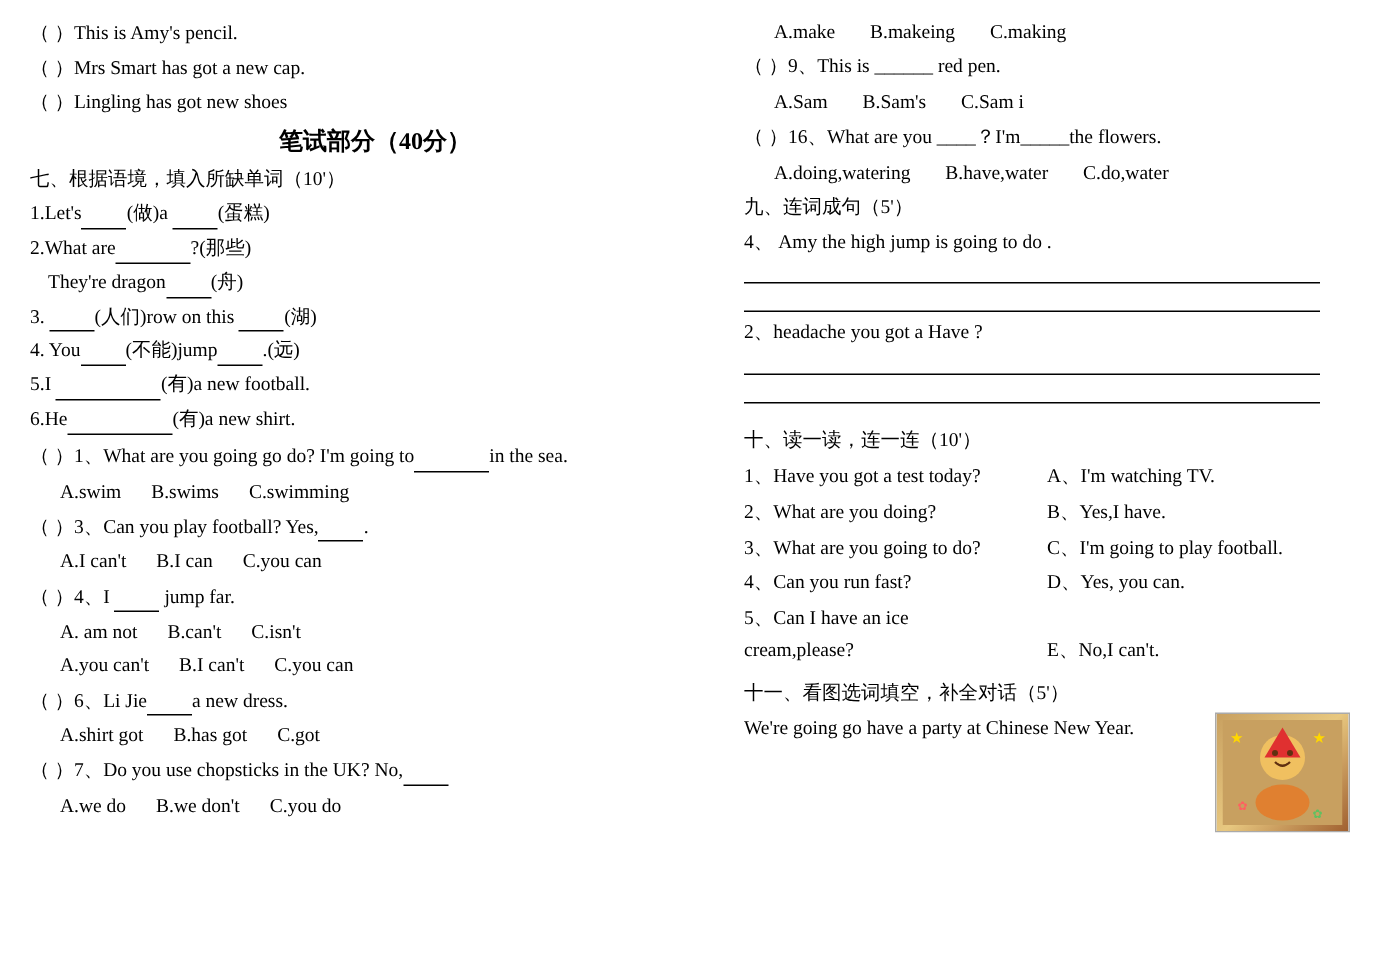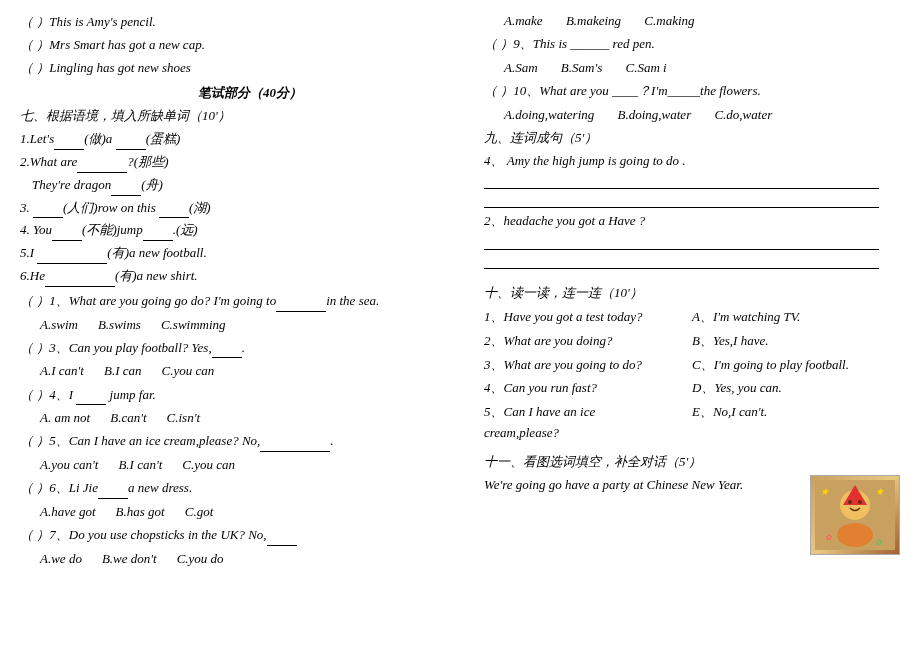--- a/index.html
+++ b/index.html
@@ -7,36 +7,35 @@
       background: #fff;
       font-family: "SimSun", "宋体", serif;
       font-size: 13px;
       color: #000;
       width: 920px;
       min-height: 651px;
       padding: 10px 20px;
     }
     .page {
       display: flex;
-      gap: 4px;
+      gap: 16px;
       width: 100%;
-      font-style: italic;
     }
     .left-col {
       width: 460px;
       flex-shrink: 0;
     }
     .right-col {
       flex: 1;
     }
     .section-title {
       text-align: center;
       font-weight: bold;
       margin: 6px 0 4px 0;
-      font-size: 13px;
+      font-size: 16px;
     }
     .blank {
       display: inline-block;
       min-width: 50px;
       border-bottom: 1px solid #000;
       vertical-align: bottom;
       height: 16px;
     }
     .blank-sm { min-width: 30px; }
     .blank-lg { min-width: 70px; }
@@ -50,21 +49,21 @@
       height: 16px;
       width: 95%;
     }
     .options {
       padding-left: 20px;
       line-height: 1.7;
     }
     .options span {
       margin-right: 20px;
     }
-    .match-pair { display: flex; justify-content: space-between; margin: 3px 0; line-height: 1.6; }
+    .match-pair { display: flex; justify-content: space-between; margin: 3px 0; line-height: 1.6; align-items: flex-end; }
     .match-left { width: 45%; }
     .match-right { width: 50%; }
     .image-placeholder {
       width: 90px;
       height: 80px;
       border: 1px solid #aaa;
       float: right;
       margin-left: 10px;
       background: #e8d5b0;
       display: flex;
@@ -118,26 +117,25 @@
       </div>
       <div>
         <p>（  ）3、Can you play football? Yes,<span class="blank blank-sm"></span>.</p>
         <div class="options"><span>A.I can't</span><span>B.I can</span><span>C.you can</span></div>
       </div>
       <div>
         <p>（  ）4、I <span class="blank blank-sm"></span> jump far.</p>
         <div class="options"><span>A. am not</span><span>B.can't</span><span>C.isn't</span></div>
       </div>
       <div>
-        <p>（  ）5、Can I have an ice cream,please?  No,<span class="blank blank-lg"></span>.</p>
         <div class="options"><span>A.you can't</span><span>B.I can't</span><span>C.you can</span></div>
       </div>
       <div>
         <p>（  ）6、Li Jie<span class="blank blank-sm"></span>a new dress.</p>
-        <div class="options"><span>A.have got</span><span>B.has got</span><span>C.got</span></div>
+        <div class="options"><span>A.shirt got</span><span>B.has got</span><span>C.got</span></div>
       </div>
       <div>
         <p>（  ）7、Do you use chopsticks in the UK?  No,<span class="blank blank-sm"></span></p>
         <div class="options"><span>A.we  do</span><span>B.we  don't</span><span>C.you do</span></div>
       </div>
     </div>
   </div>
 
   <div class="right-col">
 
@@ -151,24 +149,24 @@
       </div>
       <div>
         <p>（  ）9、This is ______ red pen.</p>
         <div class="options">
           <span>A.Sam</span>
           <span>B.Sam's</span>
           <span>C.Sam i</span>
         </div>
       </div>
       <div>
-        <p>（  ）10、What are you ____？I'm_____the flowers.</p>
+        <p>（  ）16、What are you ____？I'm_____the flowers.</p>
         <div class="options">
           <span>A.doing,watering</span>
-          <span>B.doing,water</span>
+          <span>B.have,water</span>
           <span>C.do,water</span>
         </div>
       </div>
     </div>
 
     <div style="margin-top:0;">
       <p>九、连词成句（5'）</p>
       <p>4、 Amy   the   high   jump   is   going   to   do   .</p>
       <div class="answer-line-wide"></div>
       <div class="answer-line-wide"></div>

